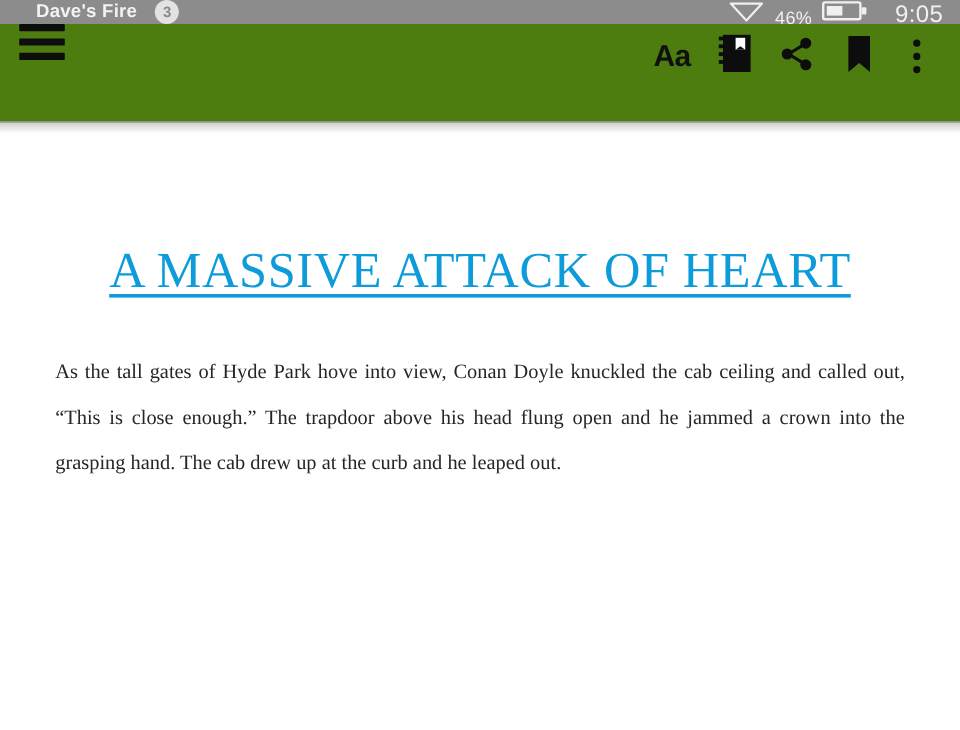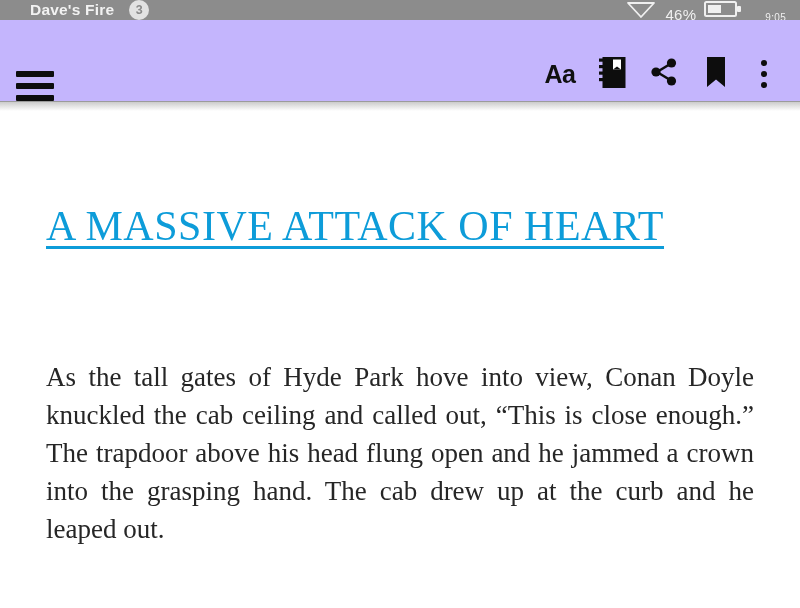--- a/index.html
+++ b/index.html
@@ -59,35 +59,35 @@
   }
   .wifi-icon { display: block; }
   .battery-pct {
     font-size: 15px;
     color: #f0f0f0;
     margin-left: 9px;
     letter-spacing: 0.3px;
   }
   .battery-icon { display: block; margin-left: 8px; }
   .clock {
-    font-size: 10px;
+    font-size: 20px;
     color: #f0f0f0;
     margin-left: 23px;
     letter-spacing: 0.3px;
   }
 
   
   .toolbar {
     height: 82px;
-    background: #c4b5fd;
+    background: #4d7c0f;
     border-bottom: 1px solid #9b9b9b;
     box-sizing: border-box;
     display: flex;
-    align-items: flex-end;
-    padding: 16px 14px 0 16px;
+    align-items: flex-start;
+    padding: 0 14px 0 16px;
     position: relative;
     z-index: 2;
   }
   .toolbar-shadow {
     height: 9px;
     background: linear-gradient(to bottom, rgba(120,120,120,0.38), rgba(120,120,120,0.0));
     position: relative;
     z-index: 1;
     margin-bottom: -9px;
     pointer-events: none;
@@ -151,35 +151,36 @@
     text-align: center;
     margin-top: 22px;
     font-family: "Liberation Serif", serif;
     font-size: 20px;
     color: #0d9cd9;
     letter-spacing: 2.1px;
     text-decoration: underline;
     text-underline-offset: 3px;
   }
   .chapter-title {
+    text-align: center;
     margin-top: 102px;
     font-family: "Liberation Serif", serif;
     font-size: 42px;
     font-weight: normal;
     color: #0d9cd9;
     letter-spacing: 0.5px;
     text-decoration: underline;
     text-underline-offset: 6px;
     text-decoration-thickness: 3px;
     line-height: 1.05;
   }
   .body-text {
-    margin-top: 110px;
+    margin-top: 43px;
     font-family: "Liberation Serif", serif;
-    font-size: 27px;
+    font-size: 17px;
     line-height: 38px;
     color: #262626;
     text-align: justify;
     text-justify: inter-word;
     hyphens: none;
   }
 </style>
 </head>
 <body>
 

